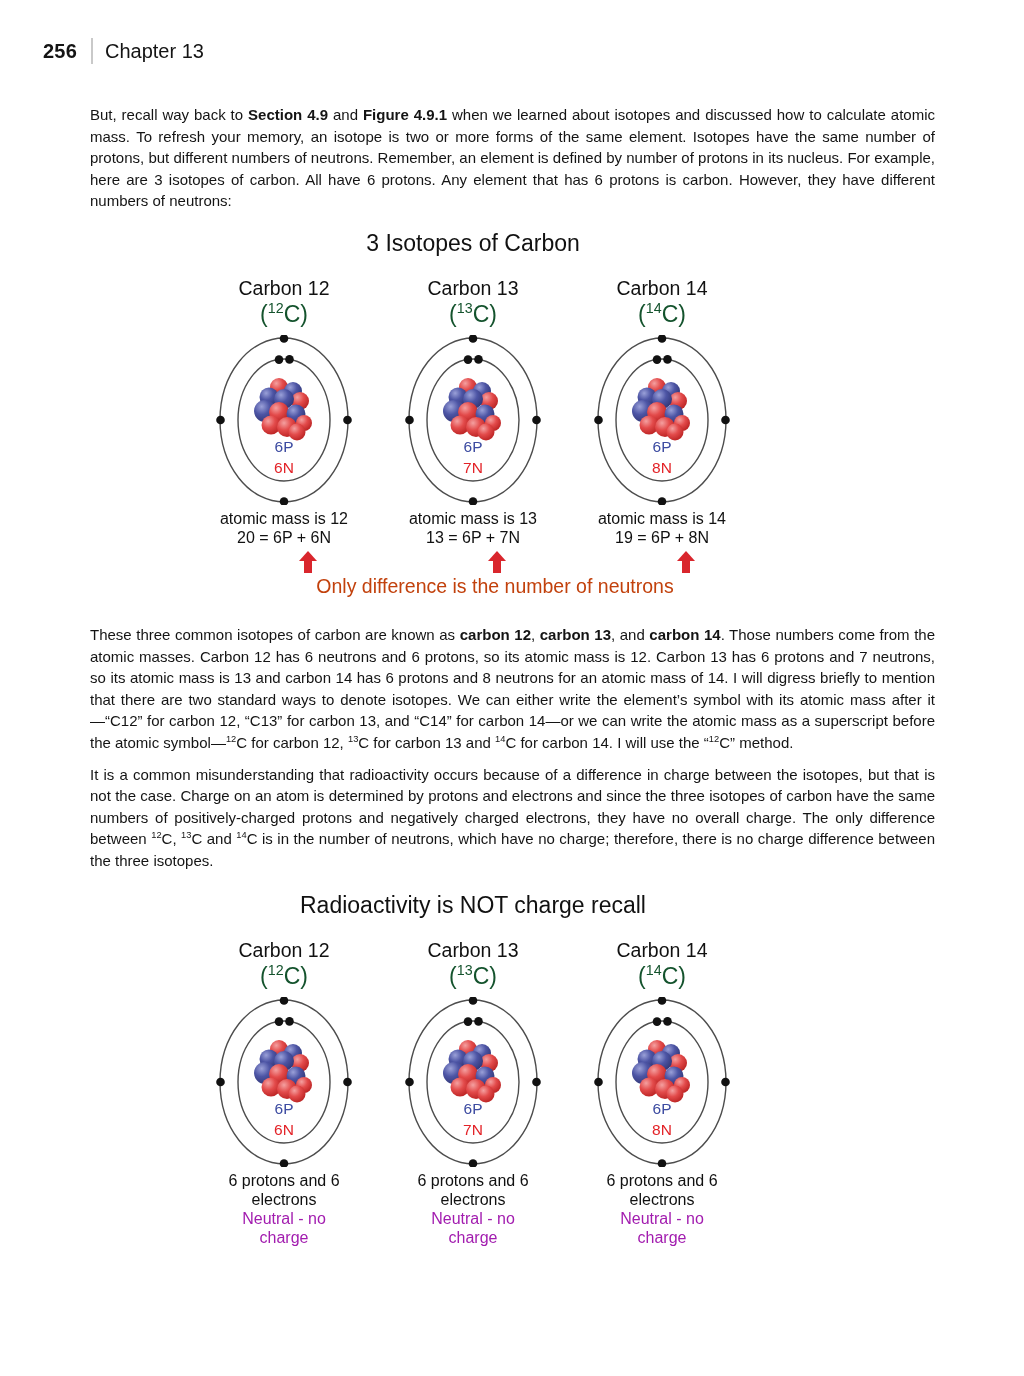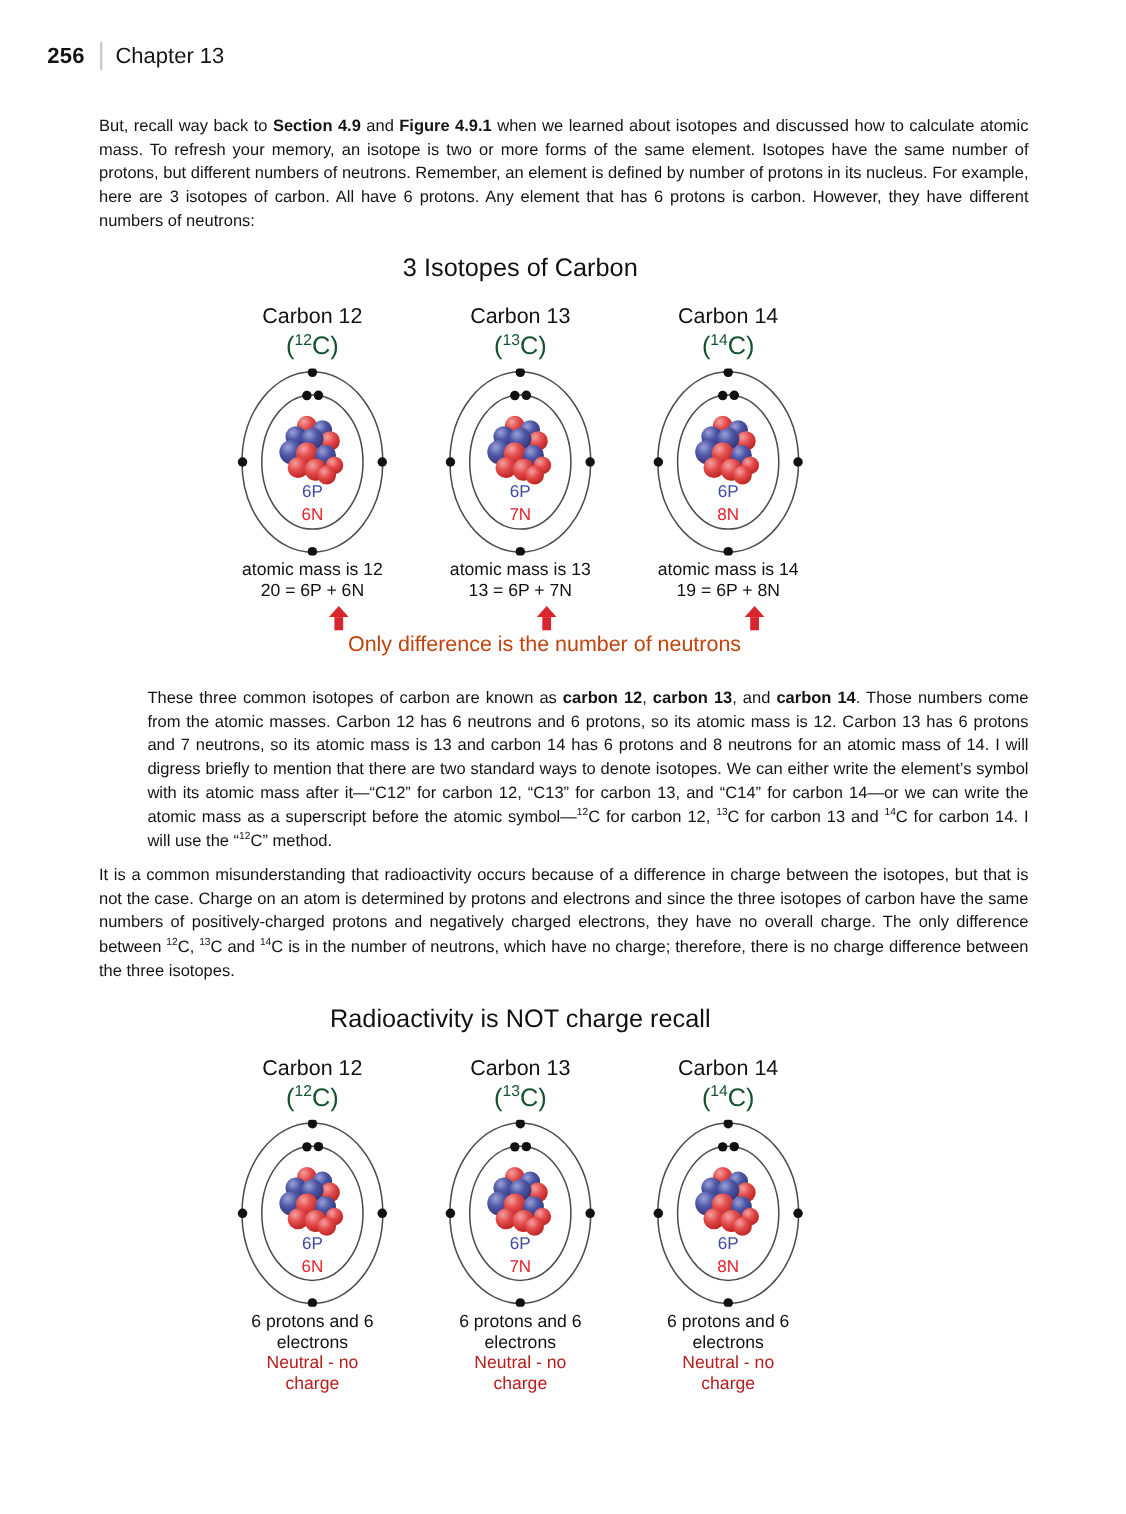--- a/index.html
+++ b/index.html
@@ -8,40 +8,40 @@
     font-family:"Liberation Sans",sans-serif;color:#141414;overflow:hidden;
   }
   
   .hdr{display:flex;align-items:center;padding:38px 0 0 43px;font-size:20px;}
   .hdr .pnum{font-weight:bold;letter-spacing:.2px;}
   .hdr .div{width:2px;height:26px;background:#c9c9c9;margin:0 12px 0 14px;}
   
   main{width:845px;margin:0 0 0 90px;}
   p.body{font-size:15px;line-height:21.6px;text-align:justify;margin:0;}
   p.p1{margin-top:40px;}
-  p.p2{margin-top:26px;margin-left:44px;}
+  p.p2{margin-top:26px;}
   p.p3{margin-top:10px;}
   .b{font-weight:bold;}
   sup{font-size:0.62em;line-height:0;}
   
   .fig{width:556px;margin-left:105px;}
   .fig1{margin-top:18px;}
   .fig2{margin-top:20px;}
   .fig-title{font-size:23px;text-align:center;margin:0 0 20px 0;font-weight:normal;color:#111;}
   .atom-row{display:flex;justify-content:space-between;}
   .atom-col{width:178px;display:flex;flex-direction:column;align-items:center;}
   .atom-name{font-size:19.5px;color:#111;}
   .atom-symbol{font-size:23px;margin-top:1px;color:#14532d;}
   .atom-svg{width:150px;height:170px;margin-top:7px;display:block;}
   .atom-svg text{text-anchor:middle;font-family:"Liberation Sans",sans-serif;font-size:15.5px;}
   .atom-svg .p-label{fill:#3c4ba1;}
   .atom-svg .n-label{fill:#e32227;}
   .cap{font-size:16px;line-height:19px;text-align:center;color:#111;}
   .cap.first{margin-top:4px;}
-  .cap.purple{color:#b91c1c;}
+  .cap.purple{color:#a21caf;}
   .arrow{display:flex;flex-direction:column;align-items:center;margin-top:4px;transform:translateX(24px);}
   .arrow .head{width:0;height:0;border-left:9px solid transparent;border-right:9px solid transparent;border-bottom:10px solid #d9262d;}
   .arrow .stem{width:8px;height:12px;background:#d9262d;}
   .fig-note{color:#c2410c;font-size:19.5px;text-align:center;padding-left:44px;margin-top:2px;}
   .defs-svg{position:absolute;width:0;height:0;}
 </style>
 </head>
 <body>
 
 <svg class="defs-svg" aria-hidden="true">

